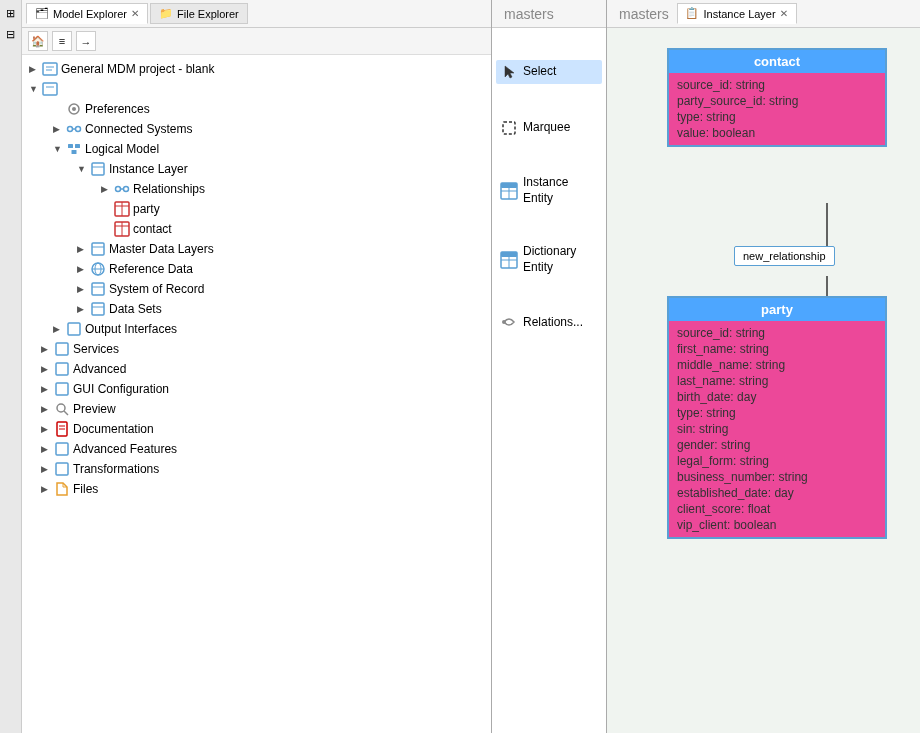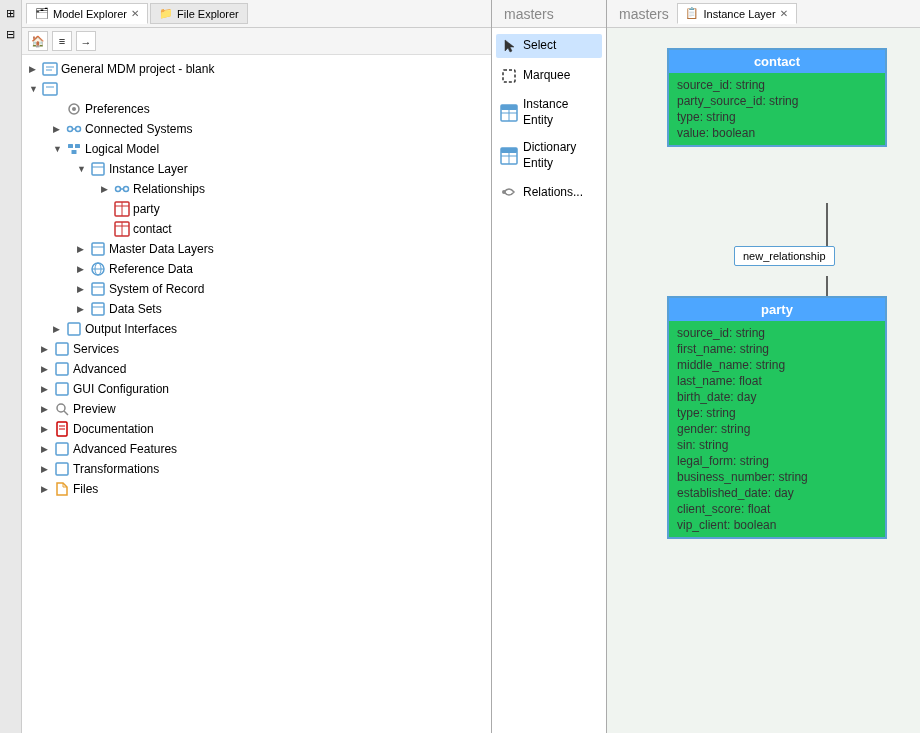--- a/index.html
+++ b/index.html
@@ -23,35 +23,35 @@
     .tree-indent { display: inline-block; }
     .tree-arrow { display: inline-block; width: 10px; font-size: 9px; color: #555; }
     .tree-icon { width: 16px; height: 16px; display: inline-flex; align-items: center; justify-content: center; font-size: 11px; flex-shrink: 0; }
     .tree-label { font-size: 12px; color: #000; }
 
     
     .middle-panel { width: 115px; border-right: 1px solid #aaa; background: #fff; display: flex; flex-direction: column; }
     .middle-tab-bar { display: flex; background: #f5f5f5; border-bottom: 1px solid #ccc; height: 28px; align-items: center; padding: 0 4px; }
     .middle-tab { font-size: 14px; padding: 3px 8px; color: #888; }
     .palette-items { padding: 6px 4px; display: flex; flex-direction: column; gap: 6px; }
-    .palette-item { display: flex; align-items: center; gap: 5px; padding: 3px 4px; cursor: pointer; border-radius: 2px; }
+    .palette-item { display: flex; align-items: center; gap: 5px; padding: 3px 4px; cursor: pointer; border-radius: 2px; margin-top: 26px; }
     .palette-item.selected { background: #cce4ff; }
     .palette-icon { width: 18px; height: 18px; display: flex; align-items: center; justify-content: center; font-size: 13px; flex-shrink: 0; }
     .palette-label { font-size: 12px; color: #000; line-height: 1.3; }
 
     
     .right-panel { flex: 1; background: #f0f4f0; display: flex; flex-direction: column; overflow: hidden; }
     .right-tab-bar { display: flex; background: #f5f5f5; border-bottom: 1px solid #ccc; height: 28px; align-items: center; padding: 0 4px; }
     .right-tab { display: flex; align-items: center; gap: 4px; padding: 3px 8px; font-size: 11px; border: 1px solid #ccc; background: #fff; border-bottom: 1px solid #fff; margin-right: 2px; }
     .diagram-canvas { flex: 1; overflow: auto; position: relative; padding: 20px; }
 
     
     .entity-box { position: absolute; border: 2px solid #5a9fd4; background: #fff; min-width: 200px; }
     .entity-header { background: #4da6ff; color: #fff; font-weight: bold; text-align: center; padding: 4px 8px; font-size: 13px; }
-    .entity-body { background: #22c55e; padding: 4px 8px; }
+    .entity-body { background: #ec4899; padding: 4px 8px; }
     .entity-field { font-size: 12px; color: #333; padding: 1px 0; }
 
     
     .relationship-box { position: absolute; border: 1px solid #5a9fd4; background: #fff; padding: 3px 8px; font-size: 11px; text-align: center; border-radius: 2px; }
 
     
     .svg-overlay { position: absolute; top: 0; left: 0; width: 100%; height: 100%; pointer-events: none; }
 
     
     .side-icons { width: 22px; background: #e8e8e8; border-right: 1px solid #ccc; display: flex; flex-direction: column; align-items: center; padding: 4px 2px; gap: 3px; }
@@ -421,25 +421,25 @@
       <div class="relationship-box" style="left: 127px; top: 218px; border: 1.5px solid #5a9fd4; background:#fff;">
         <span>new_relationship</span>
       </div>
 
       <div class="entity-box" style="left: 60px; top: 268px; min-width: 220px;">
         <div class="entity-header">party</div>
         <div class="entity-body" id="party-fields">
             <div class="entity-field">source_id: string</div>
             <div class="entity-field">first_name: string</div>
             <div class="entity-field">middle_name: string</div>
-            <div class="entity-field">last_name: float</div>
+            <div class="entity-field">last_name: string</div>
             <div class="entity-field">birth_date: day</div>
             <div class="entity-field">type: string</div>
+            <div class="entity-field">sin: string</div>
             <div class="entity-field">gender: string</div>
-            <div class="entity-field">sin: string</div>
             <div class="entity-field">legal_form: string</div>
             <div class="entity-field">business_number: string</div>
             <div class="entity-field">established_date: day</div>
             <div class="entity-field">client_score: float</div>
             <div class="entity-field">vip_client: boolean</div>
           </div>
       </div>
     </div>
   </div>
 </div>

